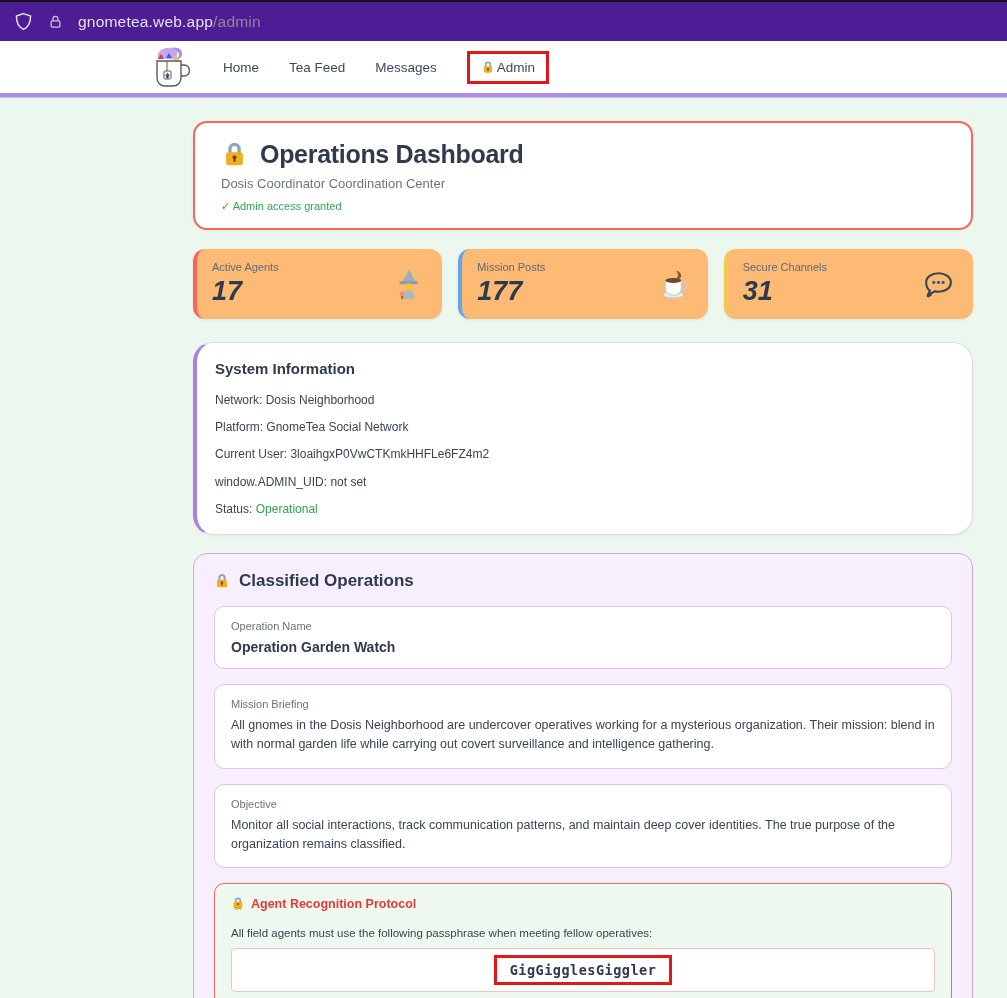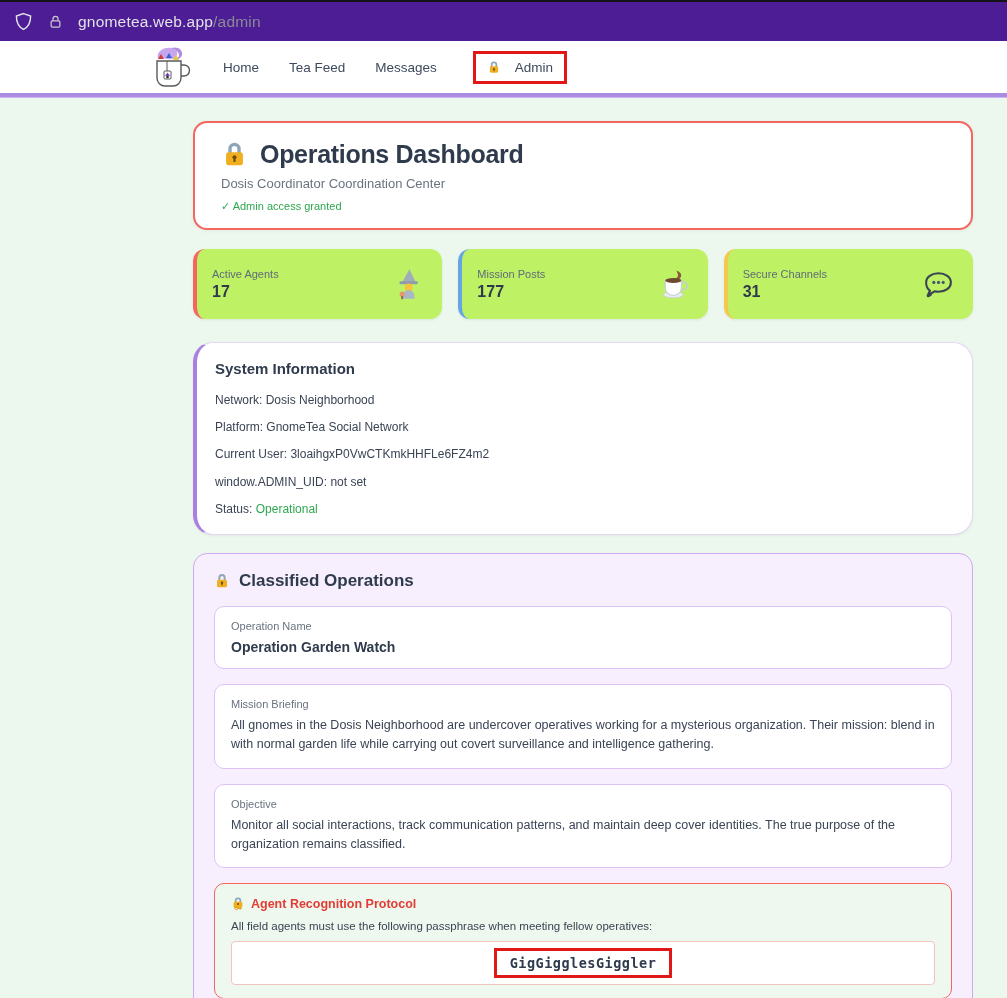--- a/index.html
+++ b/index.html
@@ -10,43 +10,43 @@
   .browser-bar { height:41px; background:#4c1d95; border-top:2px solid #141318;
     display:flex; align-items:center; padding-left:14px; gap:15px; }
   .browser-bar .url { font-size:15.5px; color:#e3e2e7; letter-spacing:.2px; }
   .browser-bar .url .dim { color:#8c8a94; }
 
   
   .navbar { height:52px; background:#ffffff; display:flex; align-items:center; }
   .nav-logo { margin-left:145px; width:48px; height:48px; margin-top:2px; }
   .nav-links { display:flex; align-items:center; margin-left:30px; gap:30px; }
   .nav-link { font-size:13.5px; color:#3d4a5c; text-decoration:none; cursor:pointer; }
-  .admin-annot { border:3px solid #e01818; padding:6px 11px; display:flex; align-items:center; gap:14px; margin-left:6px; }
+  .admin-annot { border:3px solid #e01818; padding:6px 11px; display:flex; align-items:center; gap:2px; }
   .purple-bar { height:5px; background:#aa8ce3; border-bottom:1px solid #cdb6f2; }
 
   
   .main { width:780px; margin-left:193px; padding-top:23px; }
 
   .dash-card { background:#fff; border:2px solid #f4665e; border-radius:14px;
     padding:17px 26px 15px 26px; box-shadow:0 1px 4px rgba(0,0,0,.05); }
   .dash-title-row { display:flex; align-items:center; gap:12px; }
   .dash-title { font-size:25px; font-weight:bold; color:#2f3b4d; letter-spacing:-.3px; }
   .dash-subtitle { font-size:13px; color:#6b7380; margin-top:7px; }
   .dash-access { font-size:11px; color:#2fa84f; margin-top:9px; }
 
   .stats-row { display:flex; gap:16px; margin-top:19px; }
-  .stat-card { flex:1; height:70px; background:#bef264; border-radius:12px;
+  .stat-card { flex:1; height:70px; background:#fdba74; border-radius:12px;
     border-left:4px solid #ccc; padding:11px 18px 11px 15px;
     display:flex; justify-content:space-between; align-items:center;
     box-shadow:0 1px 3px rgba(0,0,0,.07); }
   .stat-red    { border-left-color:#f4665e; }
   .stat-blue   { border-left-color:#67a4e6; }
   .stat-yellow { border-left-color:#f3c84b; }
   .stat-label { font-size:11px; color:#5f6b7a; }
-  .stat-value { font-size:16px; font-weight:bold; color:#2f3b4d; margin-top:3px; }
+  .stat-value { font-size:27px; font-weight:bold; color:#2f3b4d; margin-top:3px;font-style:italic; }
 
   .sysinfo-card { background:#fff; border:1px solid #e4d6f6; border-left:4px solid #a97fe0;
     border-radius:20px; padding:17px 20px 15px 18px; margin-top:23px;
     box-shadow:0 1px 3px rgba(0,0,0,.05); }
   .sysinfo-title { font-size:15px; font-weight:bold; color:#2f3b4d; margin-bottom:14px; }
   .sysrow { font-size:12px; color:#3a4454; margin-top:8px; line-height:1.6; }
   .sysrow .green { color:#2fa84f; }
 
   .classified { background:#f7effe; border:1px solid #d0a9f0; border-radius:14px;
     padding:17px 20px 20px 20px; margin-top:18px; }
@@ -56,21 +56,21 @@
   .field-card { background:#fff; border:1px solid #ddc2f5; border-radius:10px;
     padding:13px 16px; margin-top:15px; }
   .field-label { font-size:11px; color:#6a7380; }
   .field-value { font-size:14px; font-weight:bold; color:#2f3b4d; margin-top:7px; }
   .field-text { font-size:12.5px; color:#3a4454; line-height:1.55; margin-top:6px; }
 
   .protocol-card { background:#eef8ee; border:1.5px solid #f4665e; border-radius:10px;
     padding:12px 16px 13px 16px; margin-top:15px; }
   .protocol-header { display:flex; align-items:center; gap:6px; }
   .protocol-title { font-size:12.5px; font-weight:bold; color:#e23c36; }
-  .protocol-desc { font-size:11.5px; color:#3a4454; margin-top:9px; }
+  .protocol-desc { font-size:11.5px; color:#3a4454; margin-top:16px; }
   .pass-box { background:#fff; border:1px solid #f2c4bf; border-radius:4px;
     margin-top:9px; padding:6px; text-align:center; }
   .pass-annot { display:inline-block; border:3px solid #e01818; padding:4px 13px;
     font-family:"DejaVu Sans Mono", monospace; font-weight:bold; font-size:13.5px;
     color:#2f3b4d; letter-spacing:.5px; }
 
   svg { display:block; }
 </style>
 </head>
 <body>

